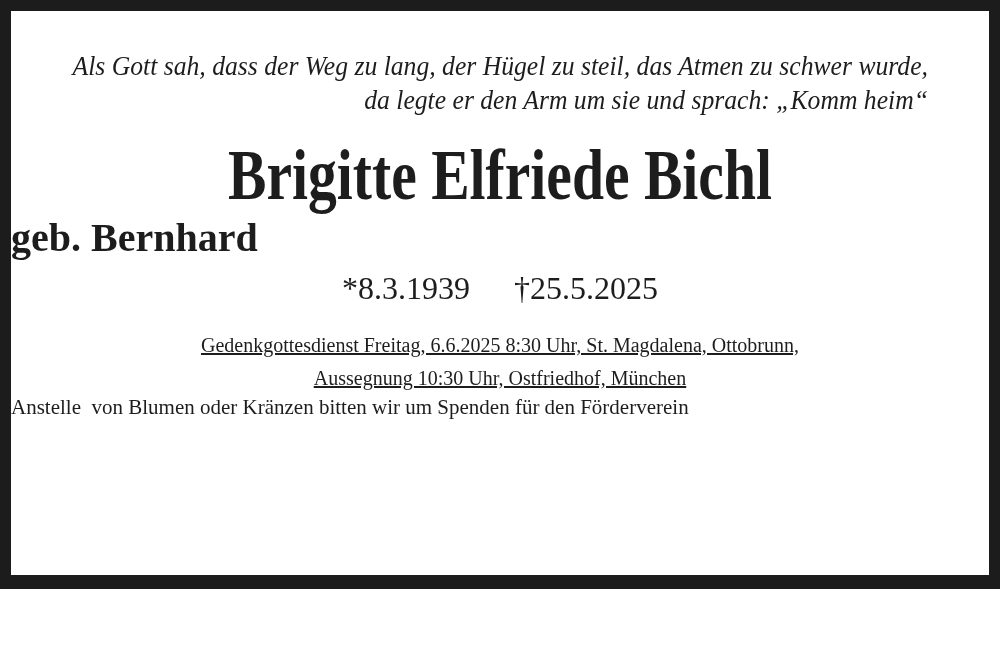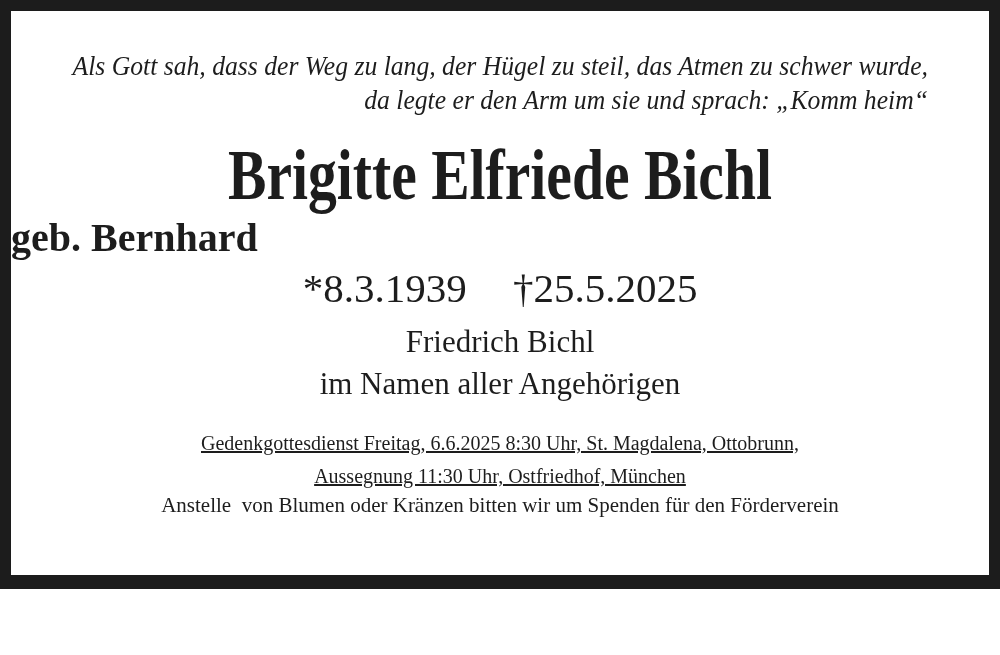--- a/index.html
+++ b/index.html
@@ -54,41 +54,40 @@
   }
   .maiden {
     text-align: left;
     font-size: 40px;
     font-weight: bold;
     line-height: 42px;
     margin-top: 4px;
   }
   .dates {
     text-align: center;
-    font-size: 41px;
+    font-size: 32px;
     line-height: 38px;
     margin-top: 10px;
   }
   .dates .death { display: inline-block; margin-left: 36px; }
 
   .mourners {
     text-align: center;
     font-size: 31px;
     line-height: 42px;
     margin-top: 14px;
   }
   .service {
     text-align: center;
     font-size: 20px;
     line-height: 33px;
     margin-top: 22px;
     text-decoration: underline;
   }
   .donation {
-    text-align: center;
     font-size: 21px;
     line-height: 25px;
     margin-top: 0;
   }
 </style>
 </head>
 <body>
 
 <div class="notice">
 
@@ -100,27 +99,23 @@
 
   <div class="name">Brigitte Elfriede Bichl</div>
 
   <div class="maiden line">geb. Bernhard</div>
 
   <div class="dates">
     <span class="birth line">*8.3.1939</span>
     <span class="death line">†25.5.2025</span>
   </div>
 
-  <div class="mourners">
-    <div class="line">Friedrich Bichl</div>
-    <div class="line">im Namen aller Angehörigen</div>
-  </div>
 
   <div class="service">
     <div class="line">Gedenkgottesdienst Freitag, 6.6.2025 8:30 Uhr, St. Magdalena, Ottobrunn,</div>
-    <div class="line">Aussegnung 11:30 Uhr, Ostfriedhof, München</div>
+    <div class="line">Aussegnung 10:30 Uhr, Ostfriedhof, München</div>
   </div>
 
   <div class="donation">
     <div class="line">Anstelle  von Blumen oder Kränzen bitten wir um Spenden für den Förderverein</div>
   </div>
 
 </div>
 
 </body></html>

